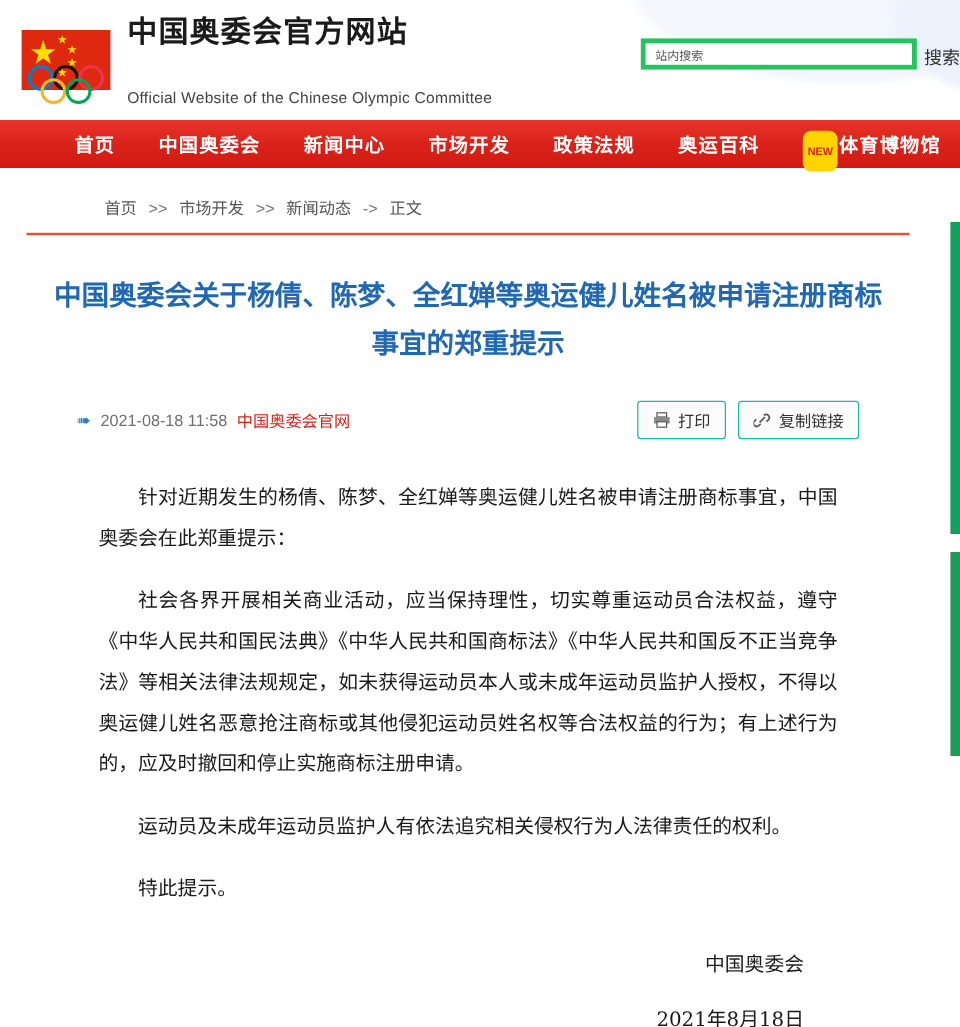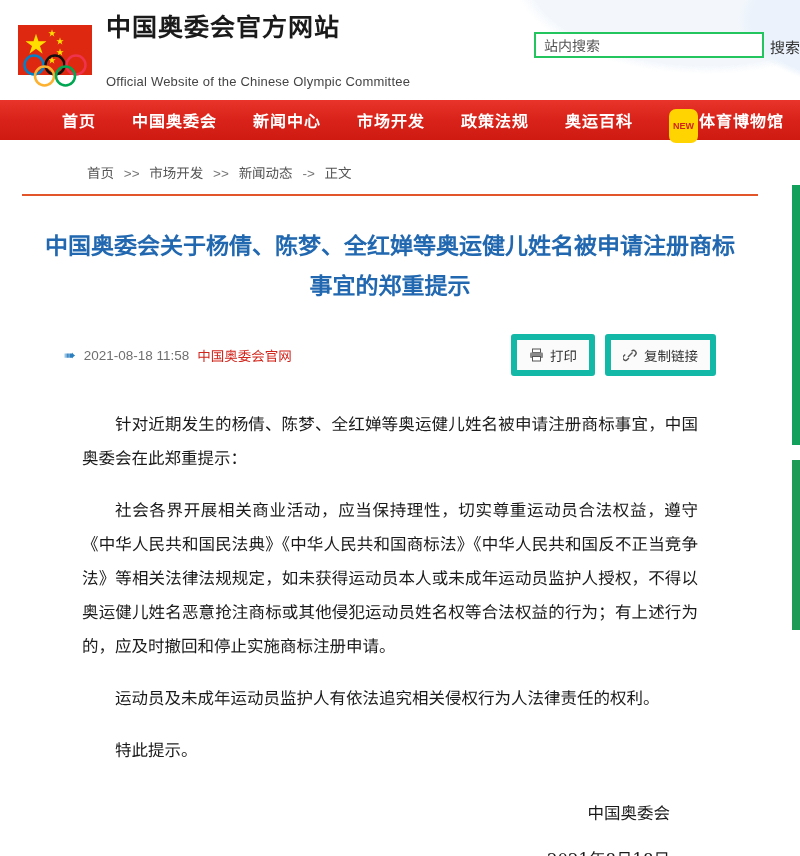--- a/index.html
+++ b/index.html
@@ -96,23 +96,23 @@
   .search-area {
     position: absolute;
     right: 0;
     top: 32px;
     display: flex;
     align-items: stretch;
   }
   .search-input {
     width: 230px;
     height: 26px;
-    border: 2px solid #22c55e;
+    border: 4px solid #22c55e;
     background: #fff;
-    font-size: 14px;
+    font-size: 10px;
     color: #555;
     padding: 0 8px;
     box-sizing: border-box;
     outline: none;
     font-family: "Liberation Sans", sans-serif;
   }
   .search-btn {
     margin-left: 6px;
     height: 28px;
     border: 0;
@@ -222,21 +222,21 @@
     color: #2a7fc1;
     margin-right: 8px;
     font-size: 14px;
   }
   .meta-date { margin-right: 8px; color: #6f6f6f; }
   .meta-source { color: #d0241b; }
   .meta-right { display: flex; align-items: center; }
   .btn-box {
     display: flex;
     align-items: center;
-    border: 6px solid #14b8a6;
+    border: 1px solid #14b8a6;
     background: #fbfbfb;
     border-radius: 3px;
     padding: 5px 12px;
     font-size: 13.5px;
     color: #333;
     margin-left: 10px;
     cursor: pointer;
   }
   .btn-box .ico { margin-right: 6px; display: inline-flex; }
 

